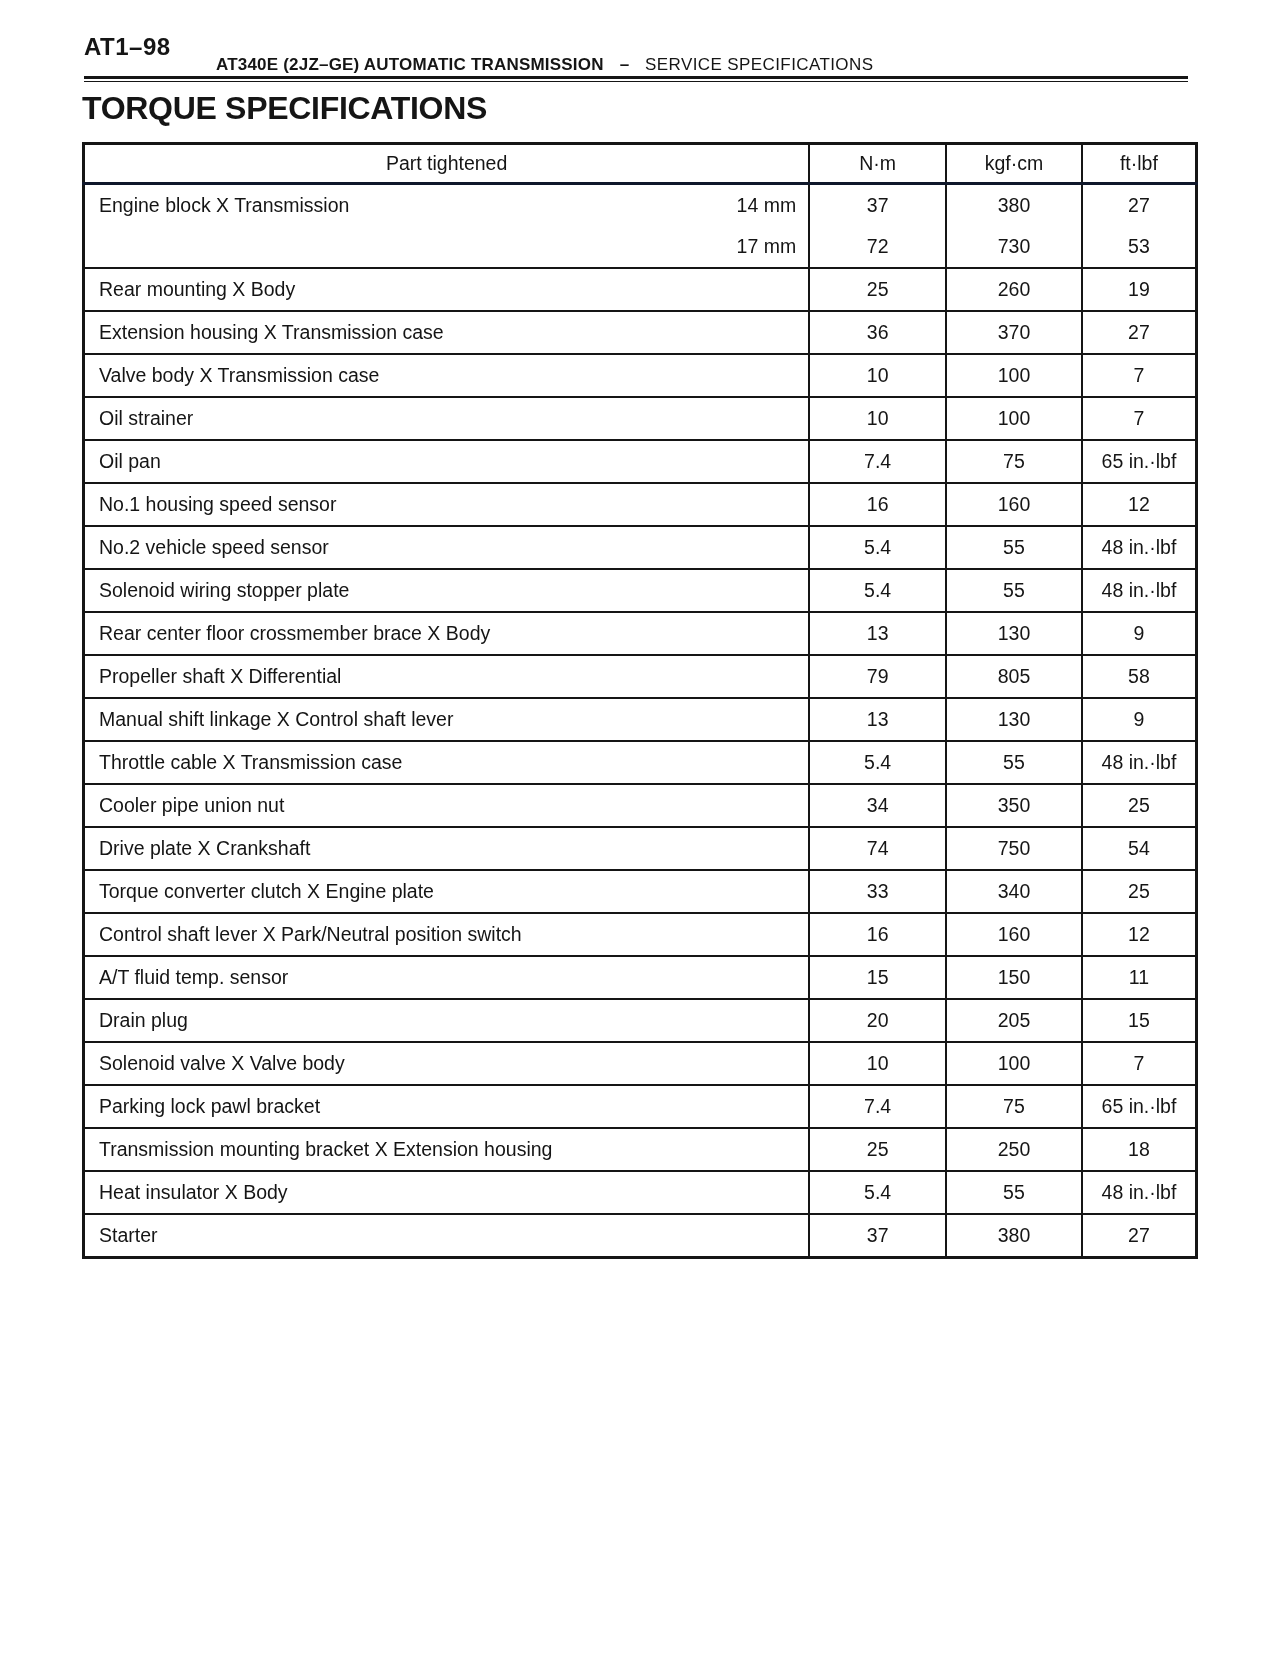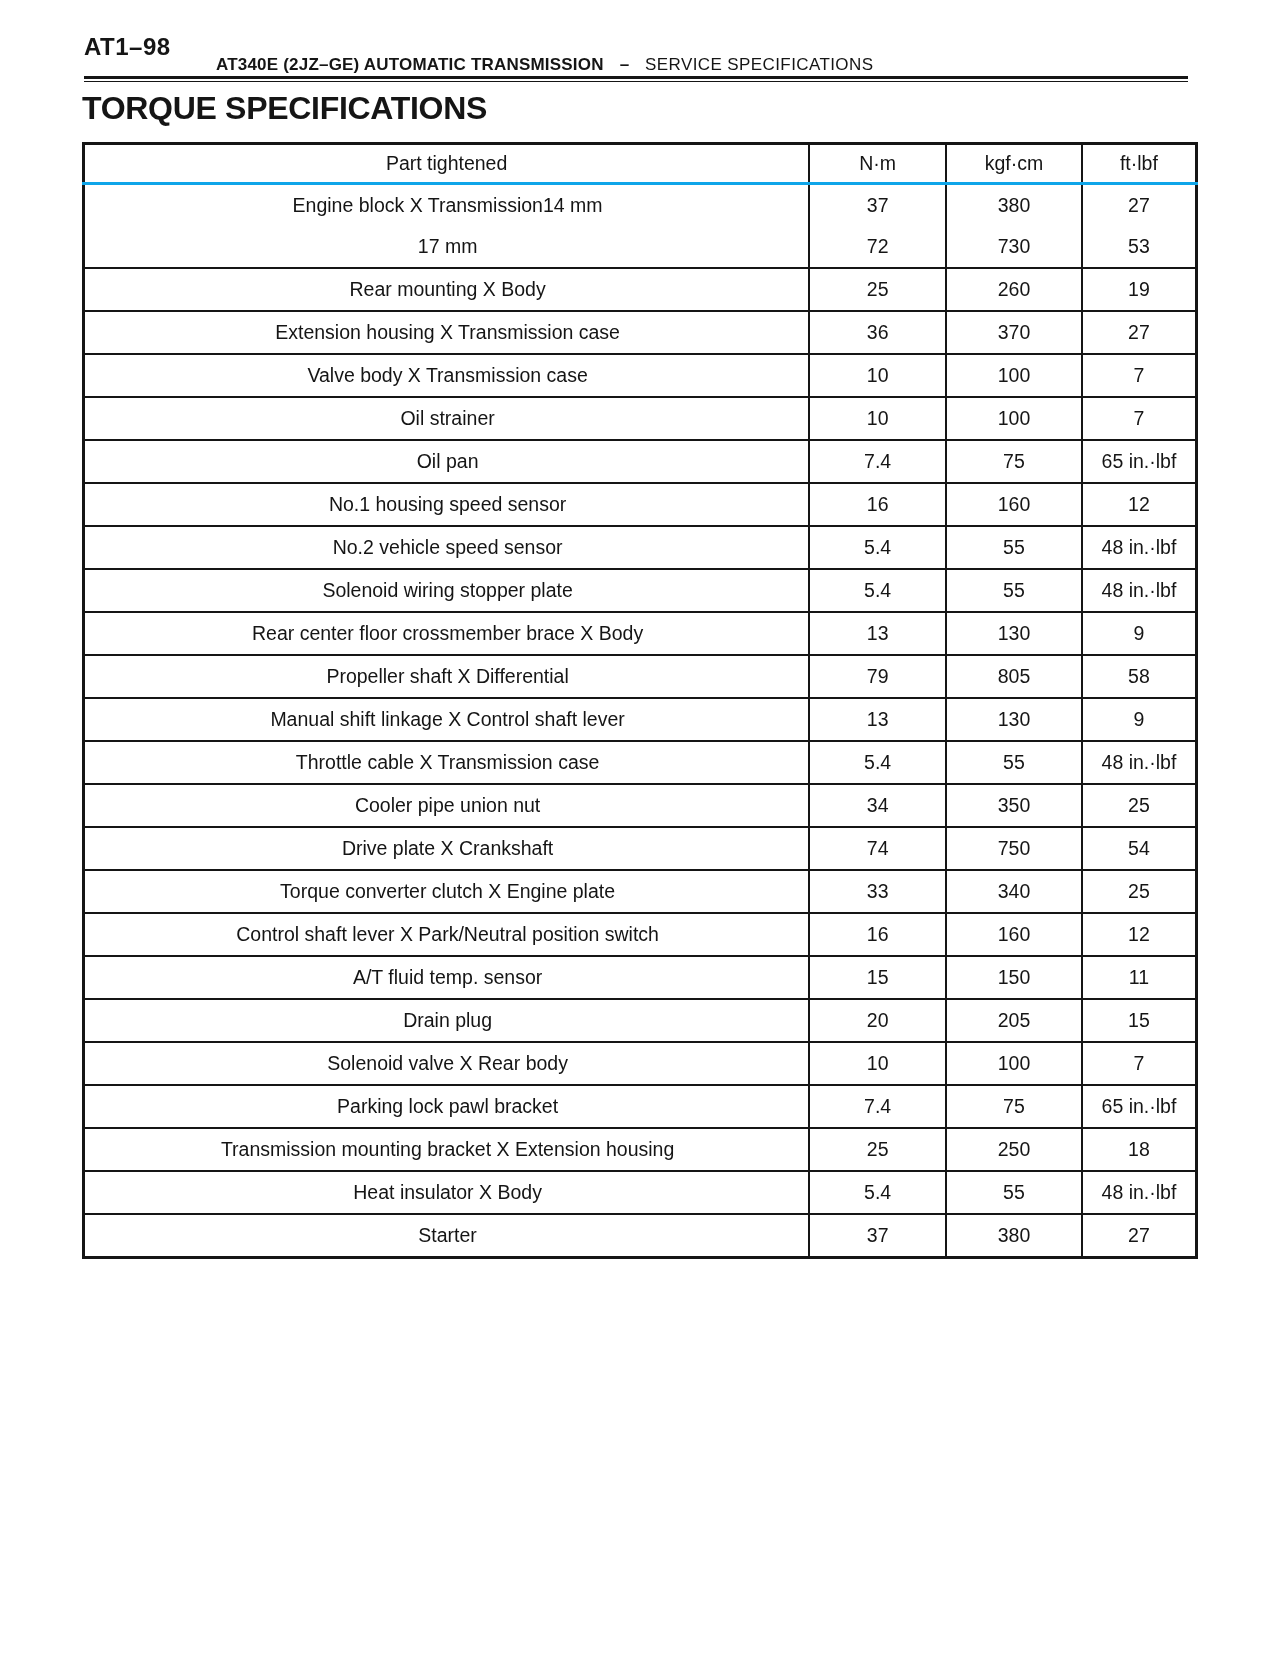--- a/index.html
+++ b/index.html
@@ -45,27 +45,27 @@
   .spec-table col.c-ftlbf { width: 10.3%; }
   .spec-table th, .spec-table td {
     border: 2px solid #151515;
     vertical-align: middle;
   }
   .spec-table { border: 3px solid #151515; }
   .spec-table th {
     height: 40px;
     font-weight: normal;
     text-align: center;
-    border-bottom: 3px solid #0ea5e9;
+    border-bottom: 3px solid #0f172a;
   }
   .spec-table td.num-cell { text-align: center; padding: 0; }
   .spec-table td.part-cell { padding: 0 12px 0 14px; text-align: left; }
   .pline {
     height: 41px; line-height: 41px;
-    display: flex; justify-content: center;
+    display: flex; justify-content: space-between;
     white-space: nowrap; overflow: hidden;
   }
   .nline { height: 41px; line-height: 41px; }
 </style>
 </head>
 <body>
 
 <div class="page-number">AT1–98</div>
 
 <div class="running-header">
@@ -418,21 +418,21 @@
         <td class="num-cell">
           <div class="nline">205</div>
         </td>
         <td class="num-cell">
           <div class="nline">15</div>
         </td>
       </tr>
       <tr>
         <td class="part-cell">
           <div class="pline">
-            <span>Solenoid valve X Rear body</span>
+            <span>Solenoid valve X Valve body</span>
             <span></span>
           </div>
         </td>
         <td class="num-cell">
           <div class="nline">10</div>
         </td>
         <td class="num-cell">
           <div class="nline">100</div>
         </td>
         <td class="num-cell">

